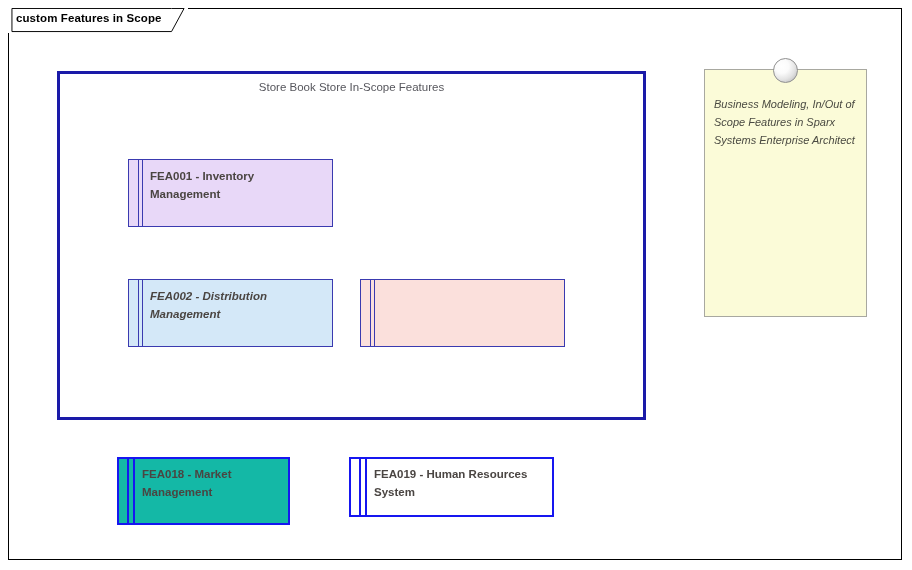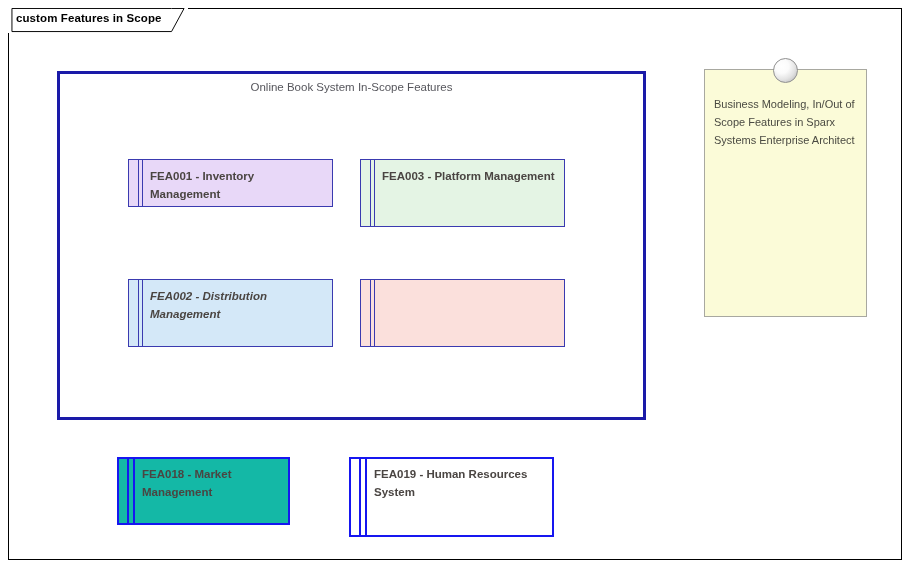--- a/index.html
+++ b/index.html
@@ -156,20 +156,21 @@
     bottom: -4px;
     background: #c9c9c9;
     z-index: -1;
   }
   #note .note-text {
     padding: 26px 9px 6px 9px;
     font-size: 11px;
     color: #4a4a42;
     line-height: 1.62;
     font-family: "Liberation Sans", sans-serif;
+    font-style: italic;
   }
   #note .note-para { margin: 0 0 14px 0; }
   #note .note-para:last-child { margin-bottom: 0; }
 
   #note-pin {
     position: absolute;
     left: 50%;
     margin-left: -13px;
     top: -12px;
     width: 25px;
@@ -179,37 +180,30 @@
     box-sizing: border-box;
     background: radial-gradient(circle at 34% 32%, #ffffff 0%, #fbfbfb 32%, #e2e2e2 62%, #bdbdbd 88%, #ababab 100%);
   }
 </style>
 </head>
 <body>
 
 <div id="diagram-canvas">
 
   <div id="boundary">
-    <div id="boundary-title">Online Book System In-Scope Features</div>
-
-    <div class="feature inscope" style="left:68px; top:85px; width:205px; height:48px; background:#e8d8f8;">
+    <div id="boundary-title">Store Book Store In-Scope Features</div>
+
+    <div class="feature inscope" style="left:68px; top:85px; width:205px; height:68px; background:#e8d8f8;">
       <div class="fshadow"></div>
       <div class="fbody"></div>
       <div class="fbar"></div>
       <div class="fbar2"></div>
       <div class="flabel">FEA001 - Inventory Management</div>
     </div>
 
-    <div class="feature inscope" style="left:300px; top:85px; width:205px; height:68px; background:#e4f4e4;">
-      <div class="fshadow"></div>
-      <div class="fbody"></div>
-      <div class="fbar"></div>
-      <div class="fbar2"></div>
-      <div class="flabel">FEA003 - Platform Management</div>
-    </div>
 
     <div class="feature inscope" style="left:68px; top:205px; width:205px; height:68px; background:#d4e8f8;font-style:italic;">
       <div class="fshadow"></div>
       <div class="fbody"></div>
       <div class="fbar"></div>
       <div class="fbar2"></div>
       <div class="flabel">FEA002 - Distribution Management</div>
     </div>
 
     <div class="feature inscope" style="left:300px; top:205px; width:205px; height:68px; background:#fbe0dc;">
@@ -221,21 +215,21 @@
   </div>
 
   <div class="feature outscope" style="left:108px; top:448px; width:173px; height:68px; background:#14b8a6;">
     <div class="fshadow"></div>
     <div class="fbody"></div>
     <div class="fbar"></div>
     <div class="fbar2"></div>
     <div class="flabel">FEA018 - Market Management</div>
   </div>
 
-  <div class="feature outscope" style="left:340px; top:448px; width:205px; height:80px; background:#ffffff;">
+  <div class="feature outscope" style="left:340px; top:448px; width:205px; height:60px; background:#ffffff;">
     <div class="fshadow"></div>
     <div class="fbody"></div>
     <div class="fbar"></div>
     <div class="fbar2"></div>
     <div class="flabel">FEA019 - Human Resources System</div>
   </div>
 
   <div id="note">
     <div class="note-shadow"></div>
     <div id="note-pin"></div>

